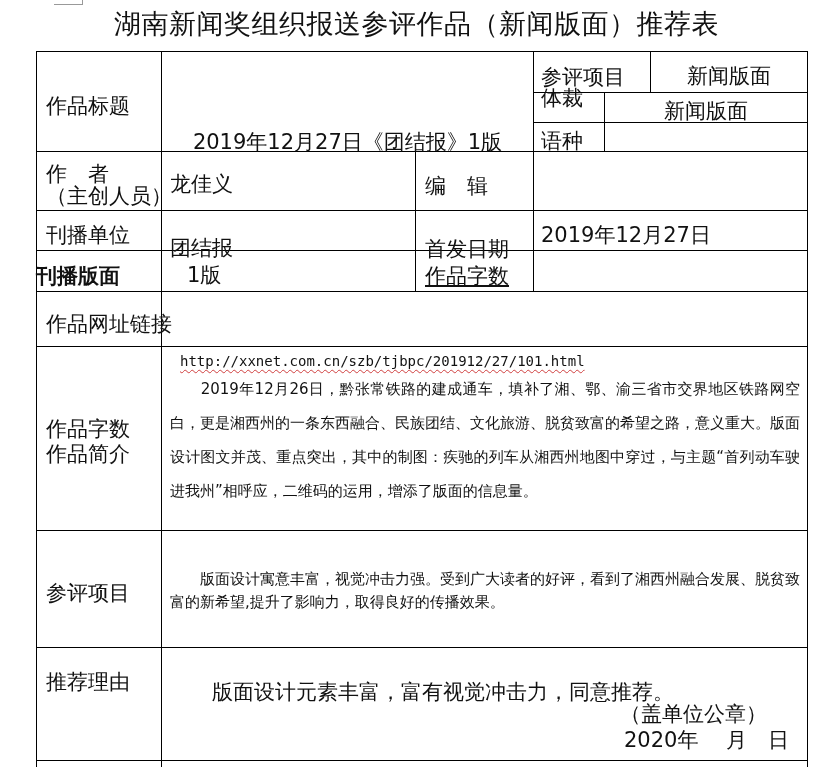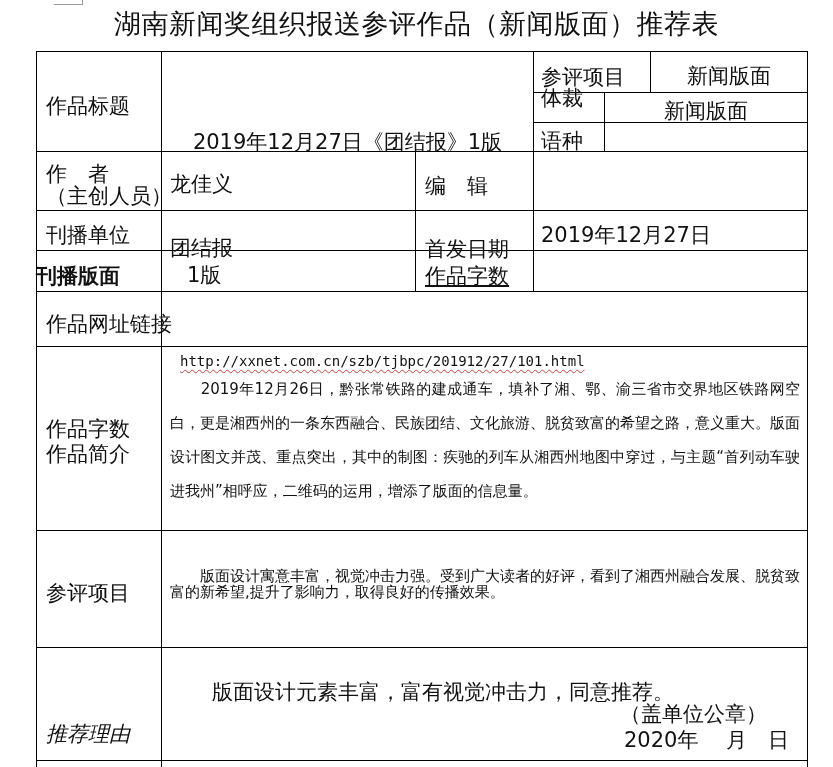--- a/index.html
+++ b/index.html
@@ -7,21 +7,21 @@
          font-family: "DejaVu Sans", "Liberation Sans", sans-serif; color: #111; }
   .corner { position: absolute; top: 0; height: 4px; width: 28px; border-bottom: 1px solid #999; }
   .corner.left { left: 54px; border-right: 1px solid #999; }
   .corner.right2 { left: 804px; width: 0; }
   .title { position: absolute; top: 6px; left: 0; width: 833px; text-align: center;
            font-size: 27px; letter-spacing: 0.5px; font-weight: normal; color: #111; }
   .line-h { position: absolute; height: 1px; background: #000; }
   .line-v { position: absolute; width: 1px; background: #000; }
   .lbl { position: absolute; font-size: 21px; white-space: nowrap; }
   .para { position: absolute; font-size: 15px; line-height: 34px; text-align: justify; }
-  .para2 { position: absolute; font-size: 15px; line-height: 16px; }
+  .para2 { position: absolute; font-size: 15px; line-height: 23px; }
   .url { font-family: "DejaVu Sans Mono", "Liberation Mono", monospace; font-size: 14px;
          text-decoration: underline wavy #d04040; text-decoration-thickness: 1px; text-underline-offset: 3px; }
 </style>
 </head>
 <body>
 
 <div class="corner left"></div>
 <div class="corner right2"></div>
 
 <div class="title">湖南新闻奖组织报送参评作品（新闻版面）推荐表</div>
@@ -77,16 +77,16 @@
 <div class="lbl" style="left:46px; top:310px;">作品网址链接</div>
 <div class="lbl url" style="left:180px; top:310px;margin-top:43px;">http://xxnet.com.cn/szb/tjbpc/201912/27/101.html</div>
 
 <div class="lbl" style="left:46px; top:415px;">作品字数</div>
 <div class="lbl" style="left:46px; top:440px;">作品简介</div>
 <div class="para" style="left:170px; width:630px; top:372px;">　　2019年12月26日，黔张常铁路的建成通车，填补了湘、鄂、渝三省市交界地区铁路网空白，更是湘西州的一条东西融合、民族团结、文化旅游、脱贫致富的希望之路，意义重大。版面设计图文并茂、重点突出，其中的制图：疾驰的列车从湘西州地图中穿过，与主题“首列动车驶进我州”相呼应，二维码的运用，增添了版面的信息量。</div>
 
 <div class="lbl" style="left:46px; top:579px;">参评项目</div>
 <div class="para2" style="left:170px; width:630px; top:568px;">　　版面设计寓意丰富，视觉冲击力强。受到广大读者的好评，看到了湘西州融合发展、脱贫致富的新希望,提升了影响力，取得良好的传播效果。</div>
 
-<div class="lbl" style="left:46px; top:720px;font-style:italic;">推荐理由</div>
+<div class="lbl" style="left:46px; top:668px;">推荐理由</div>
 <div class="lbl" style="left:170px; top:678px;text-align:right;">　　版面设计元素丰富，富有视觉冲击力，同意推荐。</div>
 <div class="lbl" style="left:620px; top:700px;">（盖单位公章）</div>
 <div class="lbl" style="left:624px; top:726px;">2020年　 月　日</div>
 
 </body></html>

